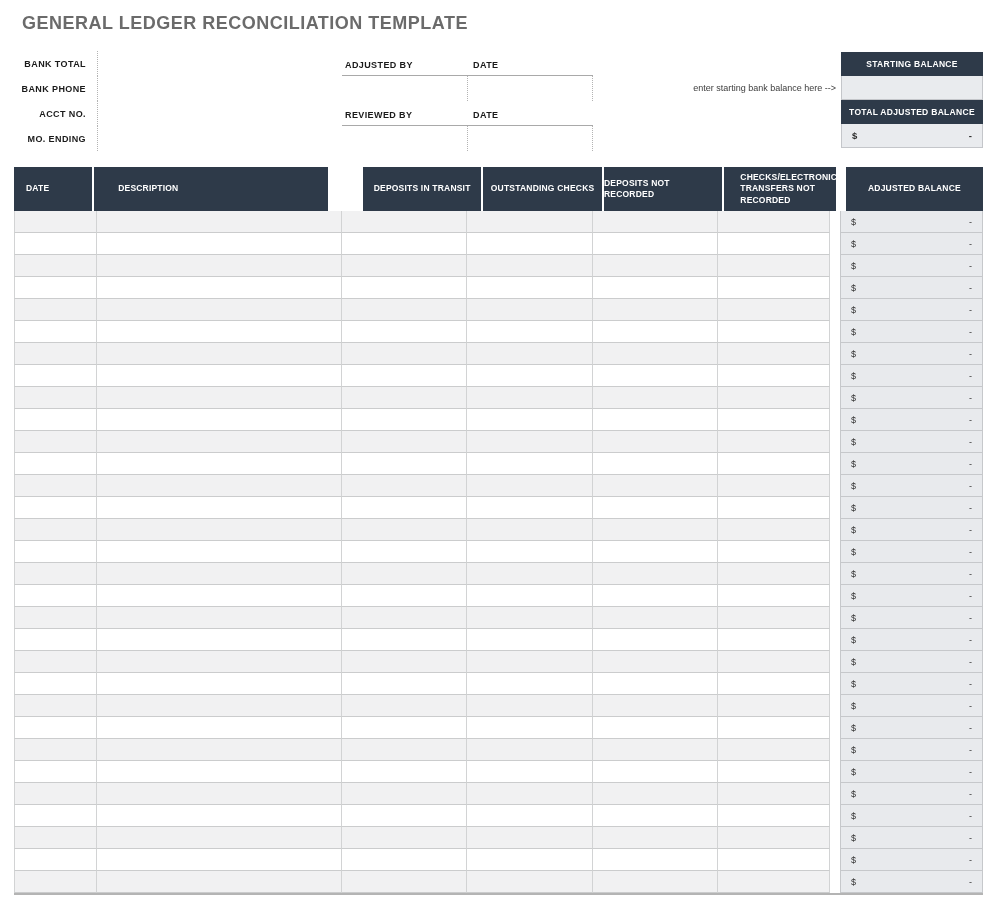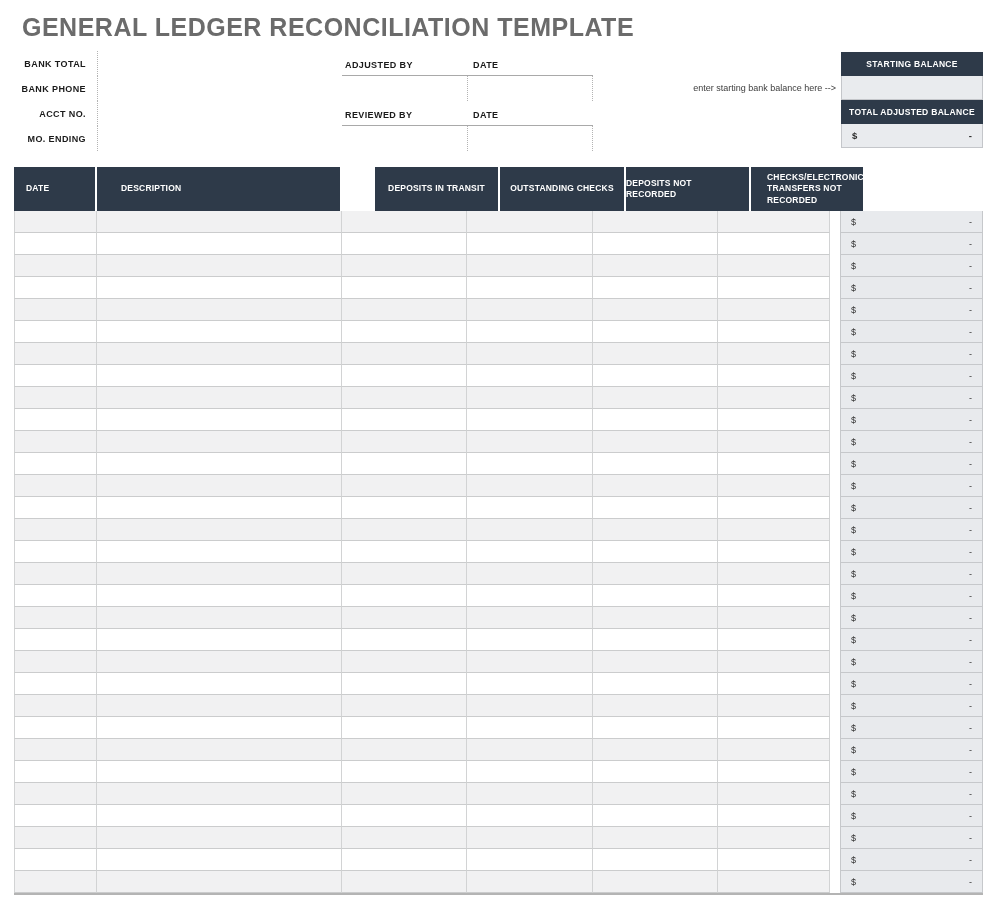--- a/index.html
+++ b/index.html
@@ -2,21 +2,21 @@
 <html><head>
 <meta charset="utf-8">
 <style>
   html,body{margin:0;padding:0;background:#ffffff;}
   .sheet{
     position:relative;width:1001px;height:913px;background:#ffffff;
     font-family:"Liberation Sans", sans-serif;color:#1a1a1a;overflow:hidden;
   }
   
   .title{
-    position:absolute;left:22px;top:13px;font-size:25px;font-weight:bold;
+    position:absolute;left:22px;top:13px;font-size:18px;font-weight:bold;
     color:#6b6b6b;letter-spacing:0.5px;
   }
   
   .info-block{position:absolute;left:0;top:51px;width:340px;}
   .info-row{display:flex;height:25px;align-items:center;}
   .info-label{
     width:86px;text-align:right;font-size:9px;font-weight:bold;
     letter-spacing:0.4px;color:#1a1a1a;
   }
   .info-sep{width:11px;height:100%;}
@@ -158,20 +158,21 @@
 
   <div class="ledger">
     <div class="thead">
       <div class="hcell h0 hsep">DATE</div>
       <div class="hcell h1 hsep">DESCRIPTION</div>
       <div class="hcell h2 hsep">DEPOSITS IN TRANSIT</div>
       <div class="hcell h3 hsep">OUTSTANDING CHECKS</div>
       <div class="hcell h4 hsep">DEPOSITS NOT RECORDED</div>
       <div class="hcell h5">CHECKS/ELECTRONIC TRANSFERS NOT RECORDED</div>
       <div class="hgap"></div>
+      <div class="hcell hadj">ADJUSTED BALANCE</div>
     </div>
     <div class="tbody">
         <div class="trow">
           <div class="tcell c0 shade"></div>
           <div class="tcell c1 shade"></div>
           <div class="tcell c2 shade"></div>
           <div class="tcell c3 shade"></div>
           <div class="tcell c4 shade"></div>
           <div class="tcell c5 shade"></div>
           <div class="tgap"></div>

